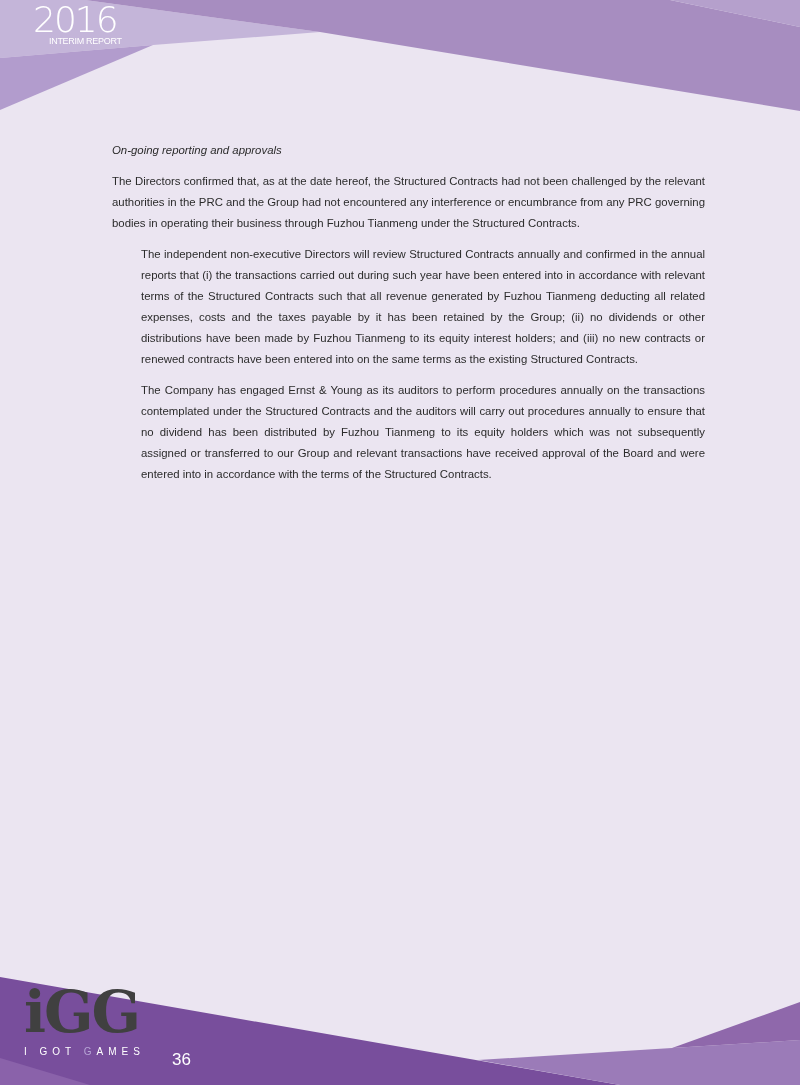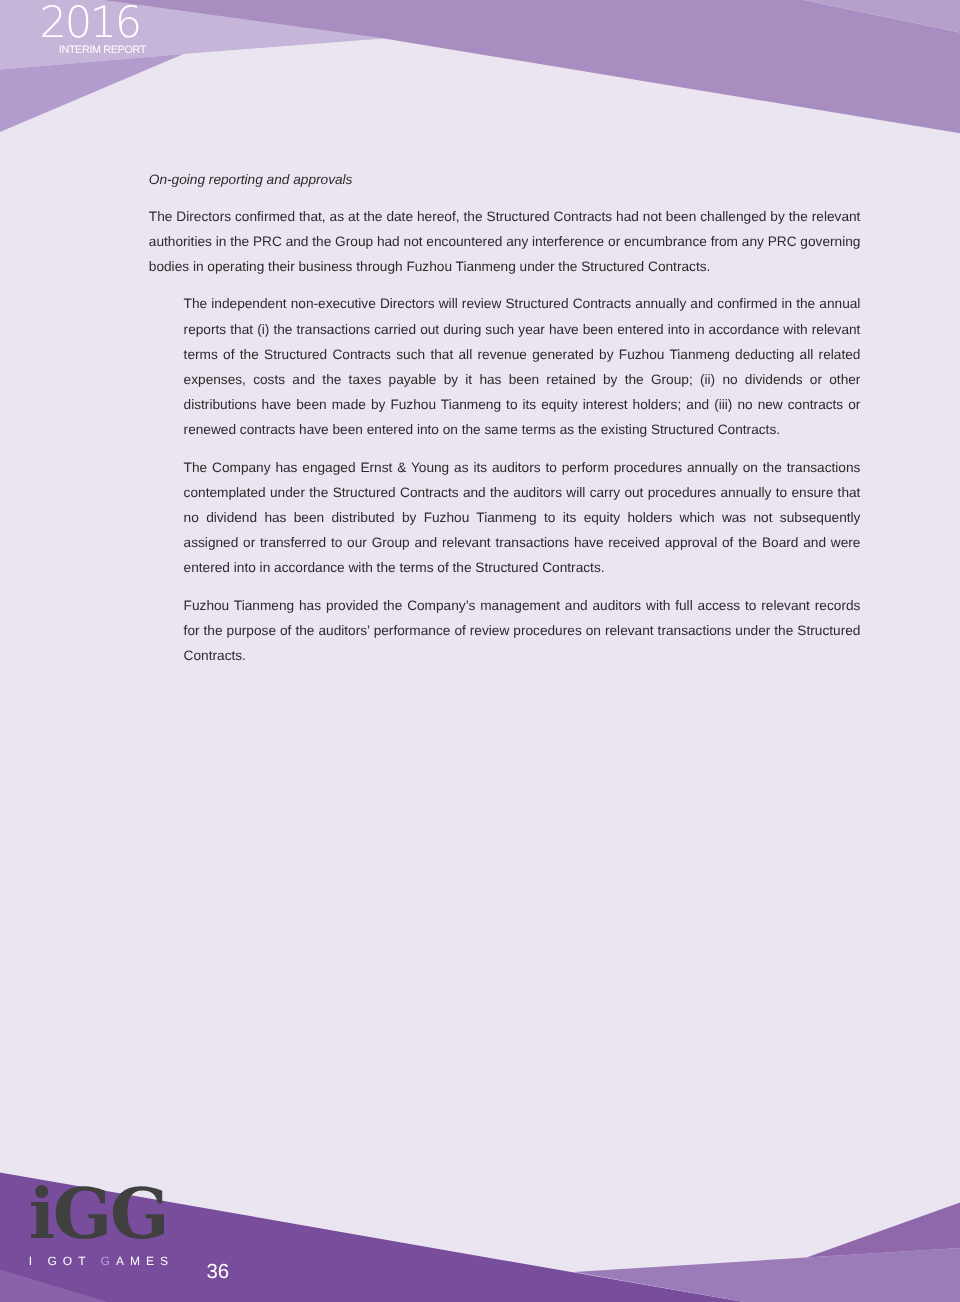--- a/index.html
+++ b/index.html
@@ -1,21 +1,21 @@
 <!DOCTYPE html>
 <html><head>
 <meta charset="utf-8">
 <style>
   html, body { margin:0; padding:0; }
   body { width:800px; height:1085px; position:relative; overflow:hidden; background:#ebe5f1; font-family:"Liberation Sans", sans-serif; color:#2b2b2b; }
   .bg { position:absolute; left:0; top:0; width:800px; height:1085px; }
   .header-logo { position:absolute; left:33px; top:2px; color:#ffffff; }
   .header-year { font-family:"DejaVu Sans", sans-serif; font-size:36px; font-weight:200; letter-spacing:-2px; line-height:36px; }
   .header-sub { font-family:"Liberation Sans", sans-serif; font-size:9px; font-weight:normal; letter-spacing:-0.3px; margin-left:16px; margin-top:-2px; }
-  .content { position:absolute; left:124px; top:140px; width:593px; font-size:11.4px; line-height:21px; }
+  .content { position:absolute; left:112px; top:140px; width:593px; font-size:11.4px; line-height:21px; }
   .content p { margin:0 0 10px 0; text-align:justify; }
   .content .heading { font-style:italic; margin-bottom:10px; }
   .content .indent { margin-left:29px; }
   .footer-logo { position:absolute; left:24px; top:982px; }
   .igg-mark { font-family:"DejaVu Serif", serif; font-weight:bold; font-size:58px; color:#404040; letter-spacing:-2px; line-height:60px; }
   .igg-text { font-family:"Liberation Sans", sans-serif; font-size:10px; color:#ffffff; letter-spacing:5px; margin-top:4px; }
   .igg-text .g { color:#b7a5d6; }
   .page-number { position:absolute; left:172px; top:1050px; color:#ffffff; font-size:17px; font-family:"Liberation Sans", sans-serif; }
 </style>
 </head>
@@ -37,21 +37,20 @@
 <div class="header-logo">
   <div class="header-year">2016</div>
   <div class="header-sub">INTERIM REPORT</div>
 </div>
 
 <div class="content">
   <p class="heading">On-going reporting and approvals</p>
   <p>The Directors confirmed that, as at the date hereof, the Structured Contracts had not been challenged by the relevant authorities in the PRC and the Group had not encountered any interference or encumbrance from any PRC governing bodies in operating their business through Fuzhou Tianmeng under the Structured Contracts.</p>
   <p class="indent">The independent non-executive Directors will review Structured Contracts annually and confirmed in the annual reports that (i) the transactions carried out during such year have been entered into in accordance with relevant terms of the Structured Contracts such that all revenue generated by Fuzhou Tianmeng deducting all related expenses, costs and the taxes payable by it has been retained by the Group; (ii) no dividends or other distributions have been made by Fuzhou Tianmeng to its equity interest holders; and (iii) no new contracts or renewed contracts have been entered into on the same terms as the existing Structured Contracts.</p>
   <p class="indent">The Company has engaged Ernst &amp; Young as its auditors to perform procedures annually on the transactions contemplated under the Structured Contracts and the auditors will carry out procedures annually to ensure that no dividend has been distributed by Fuzhou Tianmeng to its equity holders which was not subsequently assigned or transferred to our Group and relevant transactions have received approval of the Board and were entered into in accordance with the terms of the Structured Contracts.</p>
-  <p class="indent">Fuzhou Tianmeng has provided the Company’s management and auditors with full access to relevant records for the purpose of the auditors’ performance of review procedures on relevant transactions under the Structured Contracts.</p>
 </div>
 
 <div class="footer-logo">
   <div class="igg-mark">iGG</div>
   <div class="igg-text"><span>I GOT </span><span class="g">G</span><span>AMES</span></div>
 </div>
 
 <div class="page-number">36</div>
 
 </body></html>

